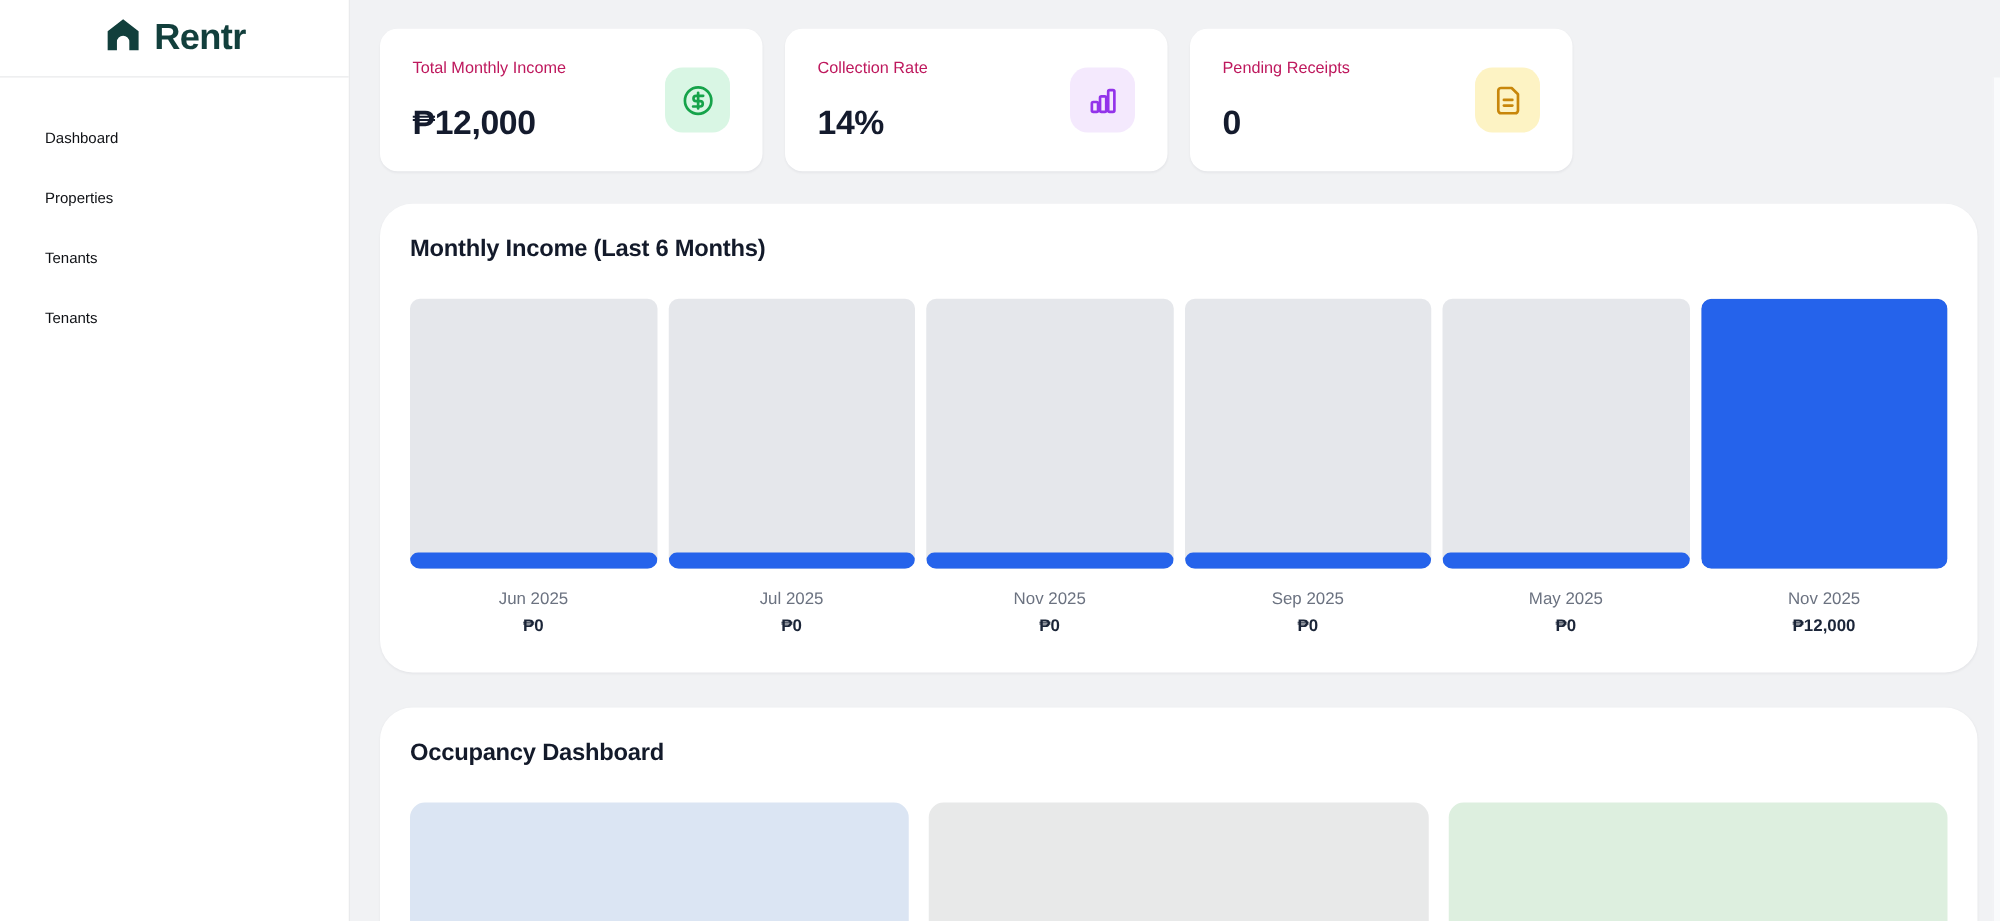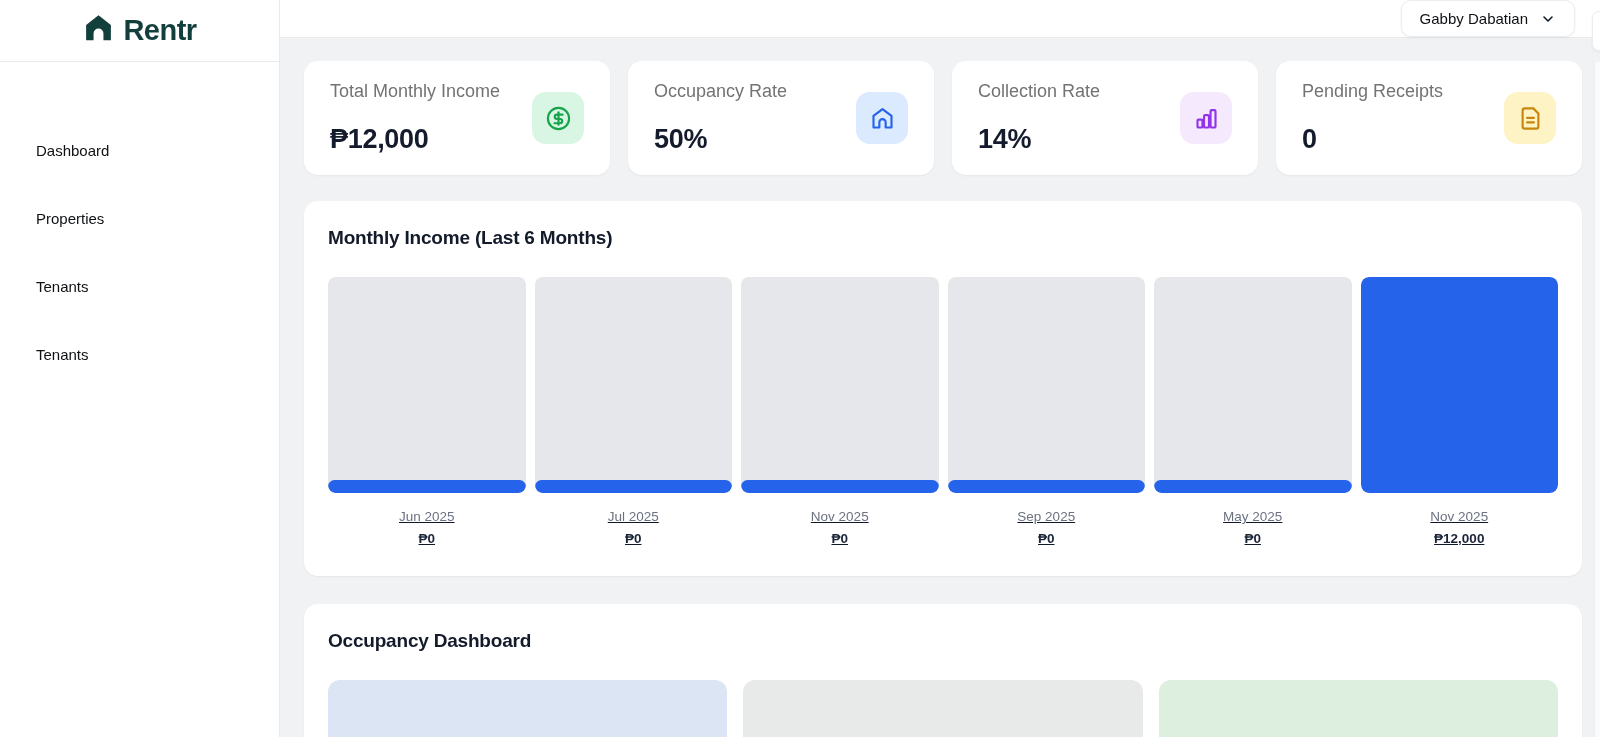--- a/index.html
+++ b/index.html
@@ -6,41 +6,41 @@
   html,body { width:1600px; height:737px; overflow:hidden; }
   body {
     font-family:"Liberation Sans","DejaVu Sans",sans-serif;
     background:#f1f2f4; color:#111827; display:flex;
   }
   
   .sidebar { width:280px; min-width:280px; background:#fff; border-right:1px solid #e9eaec; height:737px; }
   .logo-area { height:62px; border-bottom:1px solid #e9eaec; display:flex; align-items:center; justify-content:center; gap:8px; }
   .logo-text { font-size:29px; font-weight:700; color:#123f3c; letter-spacing:-0.5px; }
   .side-nav { padding:34px 0 0 36px; }
-  .nav-item { height:28px; display:flex; align-items:center; margin-bottom:20px; font-size:15px; color:#0f1115; cursor:pointer;margin-top:40px; }
+  .nav-item { height:28px; display:flex; align-items:center; margin-bottom:20px; font-size:12px; color:#0f1115; cursor:pointer; }
   
   .main { flex:1; display:flex; flex-direction:column; min-width:0; position:relative; }
   .topbar { height:62px; background:#fff; border-bottom:1px solid #e9eaec; display:flex; align-items:center; justify-content:flex-end; padding-right:25px; position:relative; }
   .user-btn { display:inline-flex; align-items:center; gap:12px; background:#fff; border:1px solid #ebecef; border-radius:10px; padding:9px 18px; font-size:15px; font-weight:500; color:#0f1115; box-shadow:0 1px 3px rgba(0,0,0,.05); cursor:pointer; }
   .edge-sliver { position:absolute; right:-6px; top:11px; width:14px; height:40px; background:#fff; border:1px solid #ebecef; border-radius:10px; box-shadow:0 1px 3px rgba(0,0,0,.05); }
   .scroll-track { position:absolute; right:0; top:62px; bottom:0; width:6px; background:#fafbfc; border-left:1px solid #efeff2; }
   .content { padding:23px 18px 0 24px; }
   
   .stats-row { display:grid; grid-template-columns:repeat(4,1fr); gap:18px; margin-bottom:26px; }
   .stat-card { background:#fff; border-radius:14px; height:114px; display:flex; align-items:center; justify-content:space-between; padding:0 26px; box-shadow:0 1px 2px rgba(16,24,40,.05); }
-  .stat-label { font-size:18px; color:#737373; margin-bottom:22px; }
+  .stat-label { font-size:13px; color:#be185d; margin-bottom:22px; }
   .stat-value { font-size:27px; font-weight:700; color:#141b2d; letter-spacing:-0.3px; }
   .stat-tile { width:52px; height:52px; border-radius:14px; display:flex; align-items:center; justify-content:center; }
   .stat-tile svg { display:block; }
   
-  .panel { background:#fff; border-radius:14px; box-shadow:0 1px 2px rgba(16,24,40,.05); padding:26px 24px 30px; }
+  .panel { background:#fff; border-radius:26px; box-shadow:0 1px 2px rgba(16,24,40,.05); padding:26px 24px 30px; }
   .panel-title { font-size:19px; font-weight:700; color:#131a2a; letter-spacing:-0.2px; }
   
   .chart-panel { margin-bottom:28px; }
-  .bars-row { display:flex; gap:9px; margin-top:28px;text-decoration:underline; }
+  .bars-row { display:flex; gap:9px; margin-top:28px; }
   .bar-col { flex:1; min-width:0; }
   .bar-track { position:relative; height:216px; background:#e5e7eb; border-radius:8px; overflow:hidden; }
   .bar-fill { position:absolute; left:0; right:0; bottom:0; background:#2563eb; border-radius:7px; }
   .bar-month { margin-top:16px; text-align:center; font-size:13.5px; color:#6b7280; }
   .bar-amount { margin-top:7px; text-align:center; font-size:13.5px; font-weight:700; color:#1b2538; }
   
   .occ-panel { height:320px; }
   .occ-tiles { display:grid; grid-template-columns:repeat(3,1fr); gap:16px; margin-top:28px; }
   .occ-tile { height:140px; border-radius:12px; }
 </style>
@@ -59,31 +59,20 @@
   <nav class="side-nav">
     <div class="nav-item">Dashboard</div>
     <div class="nav-item">Properties</div>
     <div class="nav-item">Tenants</div>
     <div class="nav-item">Tenants</div>
   </nav>
 </aside>
 
 <div class="main">
 
-  <header class="topbar">
-    <button class="user-btn">
-      <span>Gabby Dabatian</span>
-      <span style="display:flex;">
-        <svg width="16" height="16" viewBox="0 0 20 20" fill="none" stroke="#111827" stroke-width="2" stroke-linecap="round" stroke-linejoin="round">
-            <path d="m5 7.5 5 5 5-5"></path>
-          </svg>
-      </span>
-    </button>
-    <span class="edge-sliver"></span>
-  </header>
 
   <div class="scroll-track"></div>
 
   <div class="content">
 
     <div class="stats-row">
 
       <div class="stat-card">
         <div>
           <div class="stat-label">Total Monthly Income</div>
@@ -91,31 +80,20 @@
         </div>
         <div class="stat-tile" style="background: rgb(217, 246, 228); color: rgb(22, 163, 74);">
           <svg width="27" height="27" viewBox="0 0 24 24" fill="none" stroke="currentColor" stroke-width="1.9" stroke-linecap="round" stroke-linejoin="round">
             <circle cx="12" cy="12" r="9.4"></circle>
             <path d="M15.6 8.6h-5a1.9 1.9 0 1 0 0 3.8h2.8a1.9 1.9 0 1 1 0 3.8H8.4"></path>
             <path d="M12 17.6V6.4"></path>
           </svg>
         </div>
       </div>
 
-      <div class="stat-card">
-        <div>
-          <div class="stat-label">Occupancy Rate</div>
-          <div class="stat-value">50%</div>
-        </div>
-        <div class="stat-tile" style="background: rgb(219, 234, 254); color: rgb(37, 99, 235);">
-          <svg width="27" height="27" viewBox="0 0 24 24" fill="none" stroke="currentColor" stroke-width="1.9" stroke-linecap="round" stroke-linejoin="round">
-            <path d="M4 20V9.7L12 3.6l8 6.1V20h-5.2v-4.6a2.8 2.8 0 0 0-5.6 0V20H4Z"></path>
-          </svg>
-        </div>
-      </div>
 
       <div class="stat-card">
         <div>
           <div class="stat-label">Collection Rate</div>
           <div class="stat-value">14%</div>
         </div>
         <div class="stat-tile" style="background: rgb(244, 233, 253); color: rgb(147, 51, 234);">
           <svg width="27" height="27" viewBox="0 0 24 24" fill="none" stroke="currentColor" stroke-width="1.9" stroke-linejoin="round">
             <rect x="4" y="13" width="4.4" height="7" rx="1"></rect>
             <rect x="9.8" y="9" width="4.4" height="11" rx="1"></rect>

